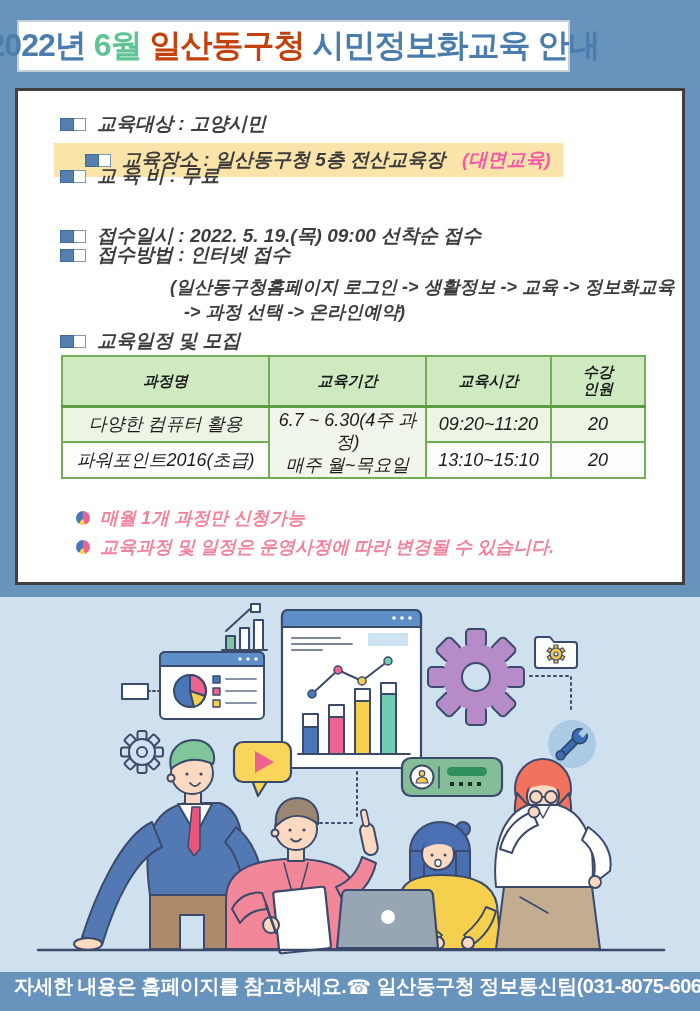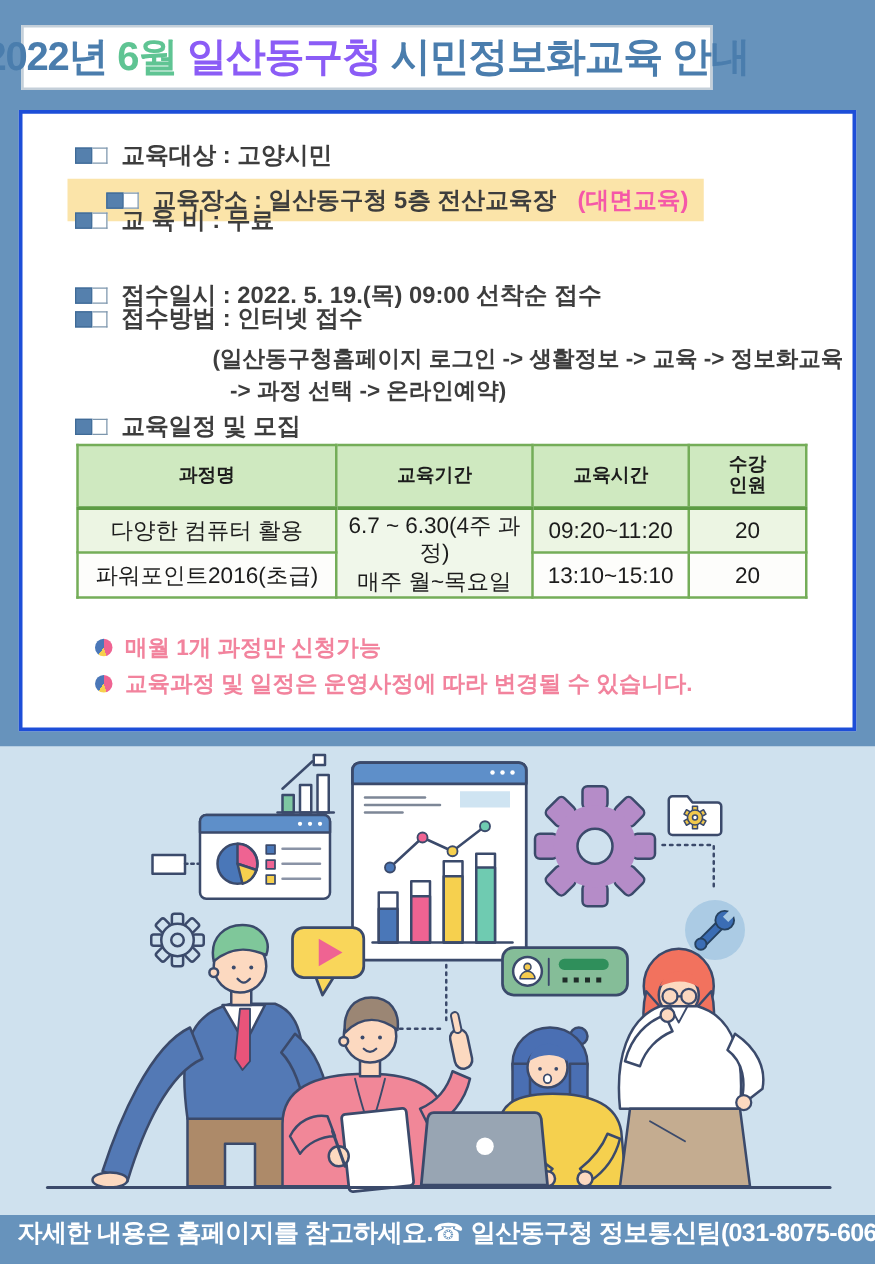--- a/index.html
+++ b/index.html
@@ -10,26 +10,26 @@
   }
   
   .title-box{
     position:absolute;left:17px;top:20px;width:553px;height:52px;
     background:#ffffff;border:2px solid #c4cfd9;box-sizing:border-box;
     display:flex;align-items:center;justify-content:center;
     font-size:32px;font-weight:bold;letter-spacing:-1px;white-space:nowrap;
   }
   .title-box .t-blue{color:#4a7dad;}
   .title-box .t-green{color:#5fc493;}
-  .title-box .t-pink{color:#8b5cf6;}
+  .title-box .t-pink{color:#c2410c;}
   .title-box span{margin:0 4px;}
   
   .content-box{
     position:absolute;left:15px;top:88px;width:670px;height:497px;
-    background:#ffffff;border:3px solid #1d4ed8;box-sizing:border-box;
+    background:#ffffff;border:3px solid #404040;box-sizing:border-box;font-style:italic;
   }
   .row{
     position:absolute;display:flex;align-items:center;gap:11px;
     font-size:19px;font-weight:600;color:#3d3d3d;white-space:nowrap;
   }
   .bullet{display:inline-flex;flex:none;}
   .bullet .sq1{width:14px;height:13px;background:#5580ad;border:1.5px solid #3f6astroke;border:1.5px solid #3f6a96;box-sizing:border-box;}
   .bullet .sq2{width:12px;height:13px;background:#ffffff;border:1.5px solid #7d96ad;border-left:none;box-sizing:border-box;}
   .hl{background:#fbe4a9;padding:4px 12px 4px 6px;}
   .badge-pink{color:#f558a8;font-weight:bold;margin-left:6px;}

